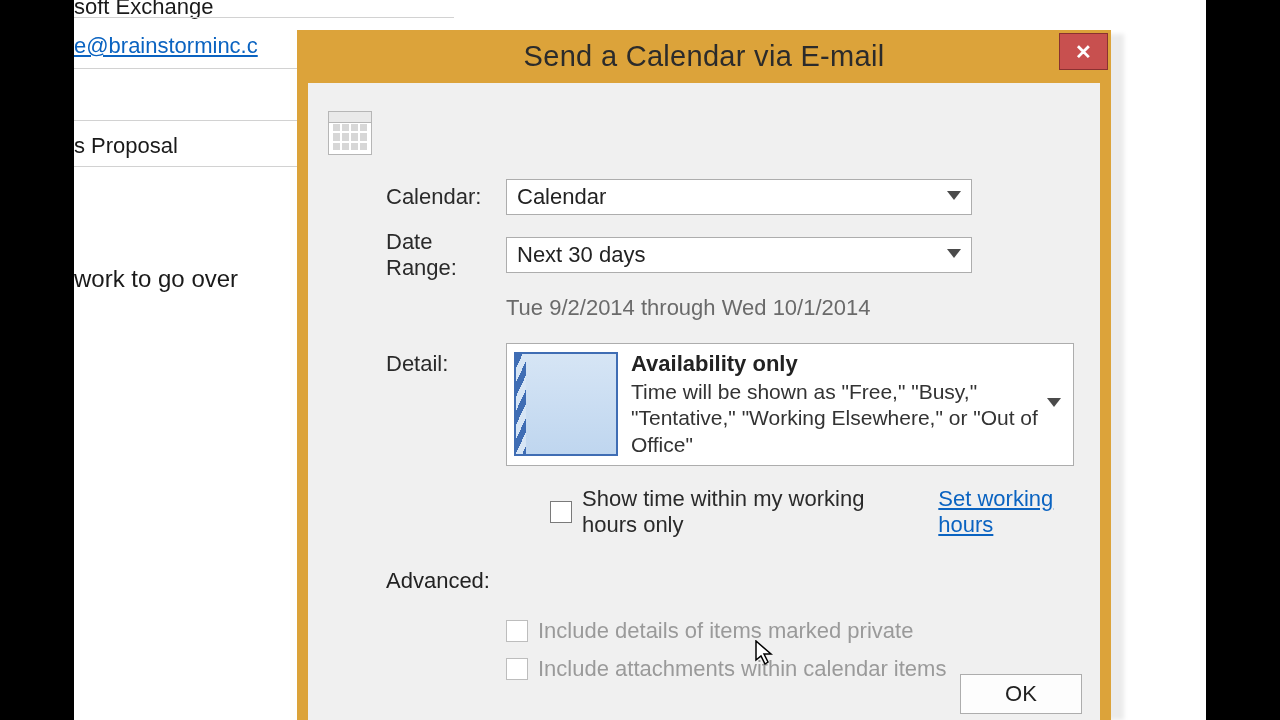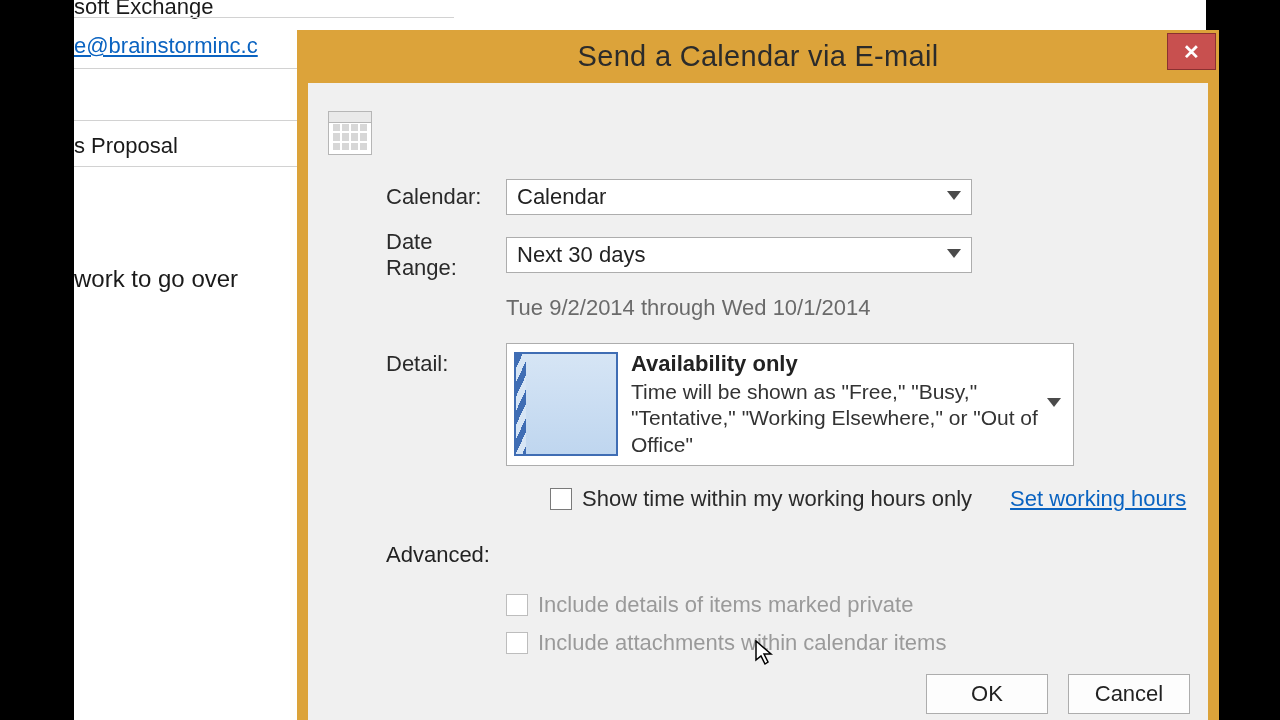--- a/index.html
+++ b/index.html
@@ -42,21 +42,21 @@
     top: 34px;
     width: 822px;
     height: 686px;
     background: rgba(0,0,0,.08);
     filter: blur(2px);
   }
   .dialog {
     position: absolute;
     left: 223px;
     top: 30px;
-    width: 922px;
+    width: 814px;
     height: 690px;
     background: #dca33a;
     font-size: 22px;
     color: #222;
   }
   .title-bar {
     height: 53px;
     display: flex;
     align-items: center;
     justify-content: center;
@@ -402,21 +402,20 @@
         <div class="checkbox"></div>
         <span class="lbl">Include details of items marked private</span>
       </div>
       <div class="adv-check second">
         <div class="checkbox"></div>
         <span class="lbl">Include attachments within calendar items</span>
       </div>
 
       <div class="btn-row">
         <div class="dlg-btn">OK</div>
-        <div class="dlg-btn">Cancel</div>
       </div>
 
       <div class="cursor">
         <svg width="20" height="26" viewBox="0 0 20 26">
           <path d="M1 1 L1 20 L6 16 L10 24 L13 22 L9 14 L16 14 Z" fill="#fff" stroke="#000" stroke-width="1.5"></path>
         </svg>
       </div>
 
     </div>
   </div>

